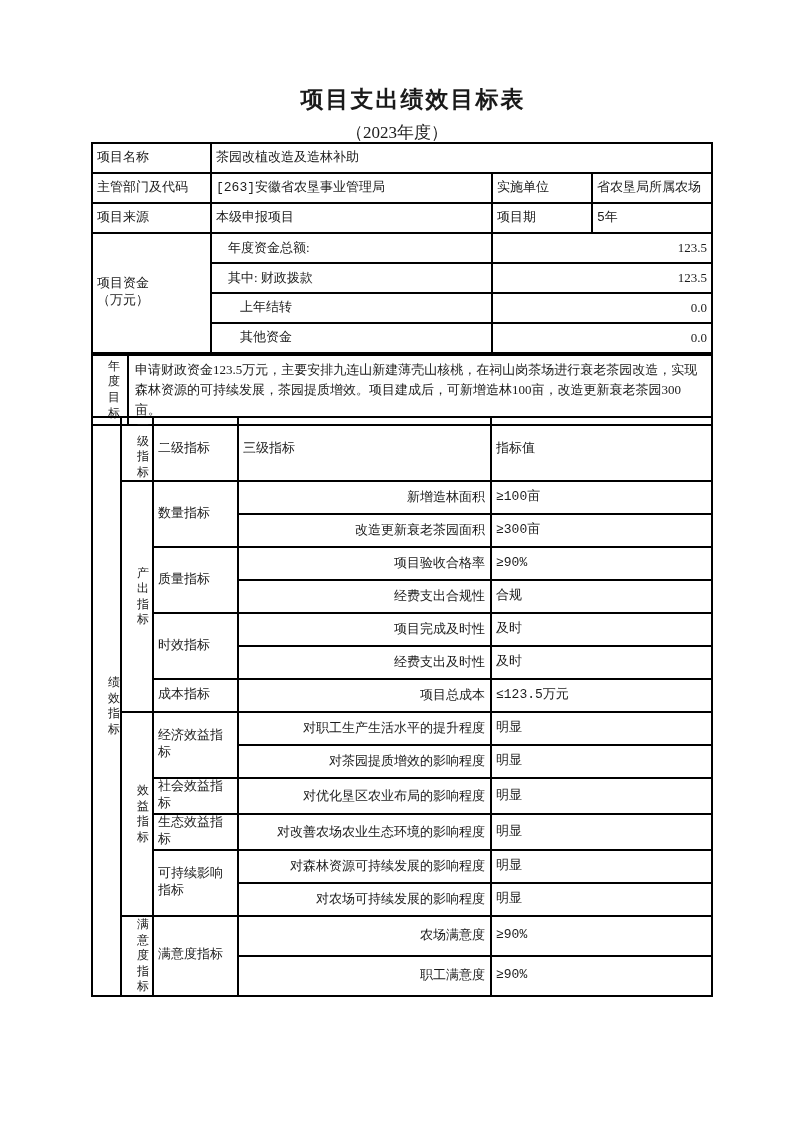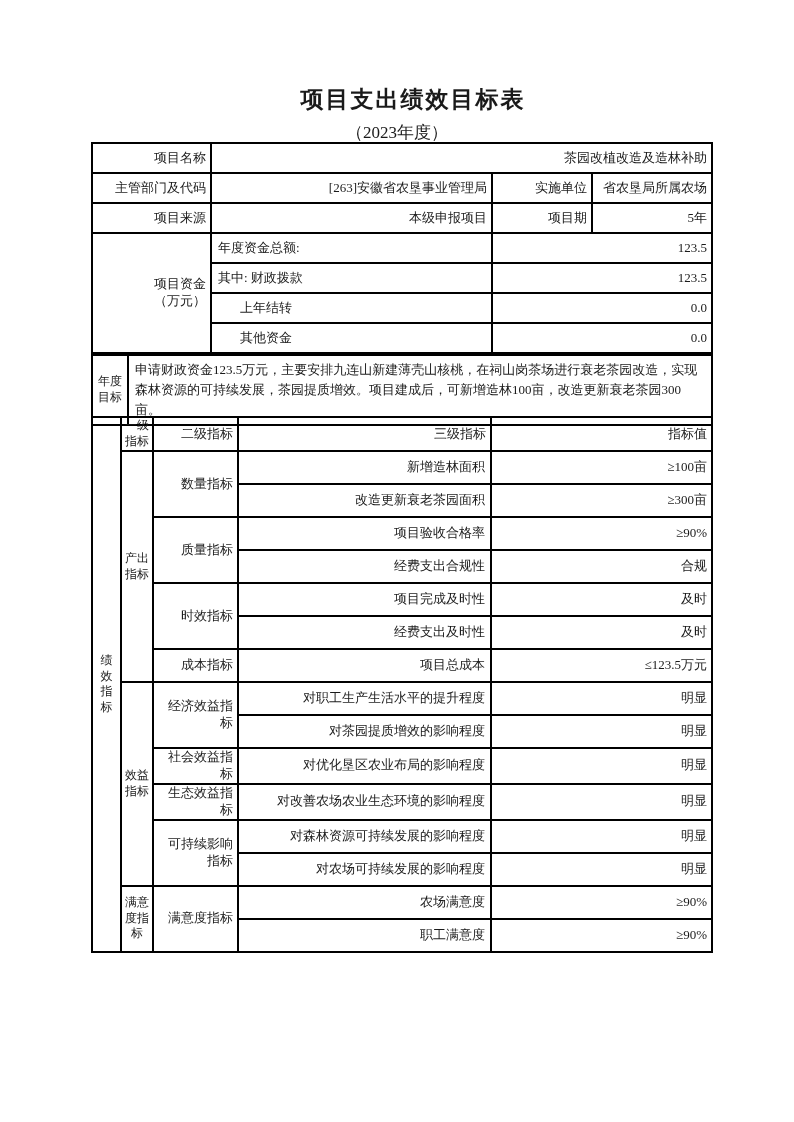--- a/index.html
+++ b/index.html
@@ -31,27 +31,27 @@
     overflow:hidden;
     vertical-align:middle;
     line-height:1.3;
   }
   .t-basic { top:142px; }
   .t-target { top:354px; }
   .t-perf { top:416px; }
   .r30 { height:30px; }
   .r33 { height:33px; }
   .r34 { height:34px; }
-  .c { text-align:right; }
+  .c { text-align:left;font-family:Liberation Mono, monospace; }
   .l { text-align:left; }
   .rt { text-align:right; }
   .prewrap { white-space:pre-line; }
-  .narrow { padding:0 3px; word-break:break-all; text-align:center; font-size:12px; }
-  .fund-label { padding-left:6px; }
-  .fund-label-indent { padding-left:28px; }
+  .narrow { padding:0 15px; word-break:break-all; text-align:center; font-size:12px; }
+  .fund-label { padding-left:16px; }
+  .fund-label-indent { padding-left:28px;font-family:Liberation Mono, monospace; }
   .target-text { padding:4px 6px; line-height:20px; text-align:left; }
   .l3cell { text-align:right; padding:0 5px; }
 </style>
 </head>
 <body>
 
 <div class="page">
 
   <div class="doc-title">项目支出绩效目标表</div>
   <div class="doc-subtitle">（2023年度）</div>

